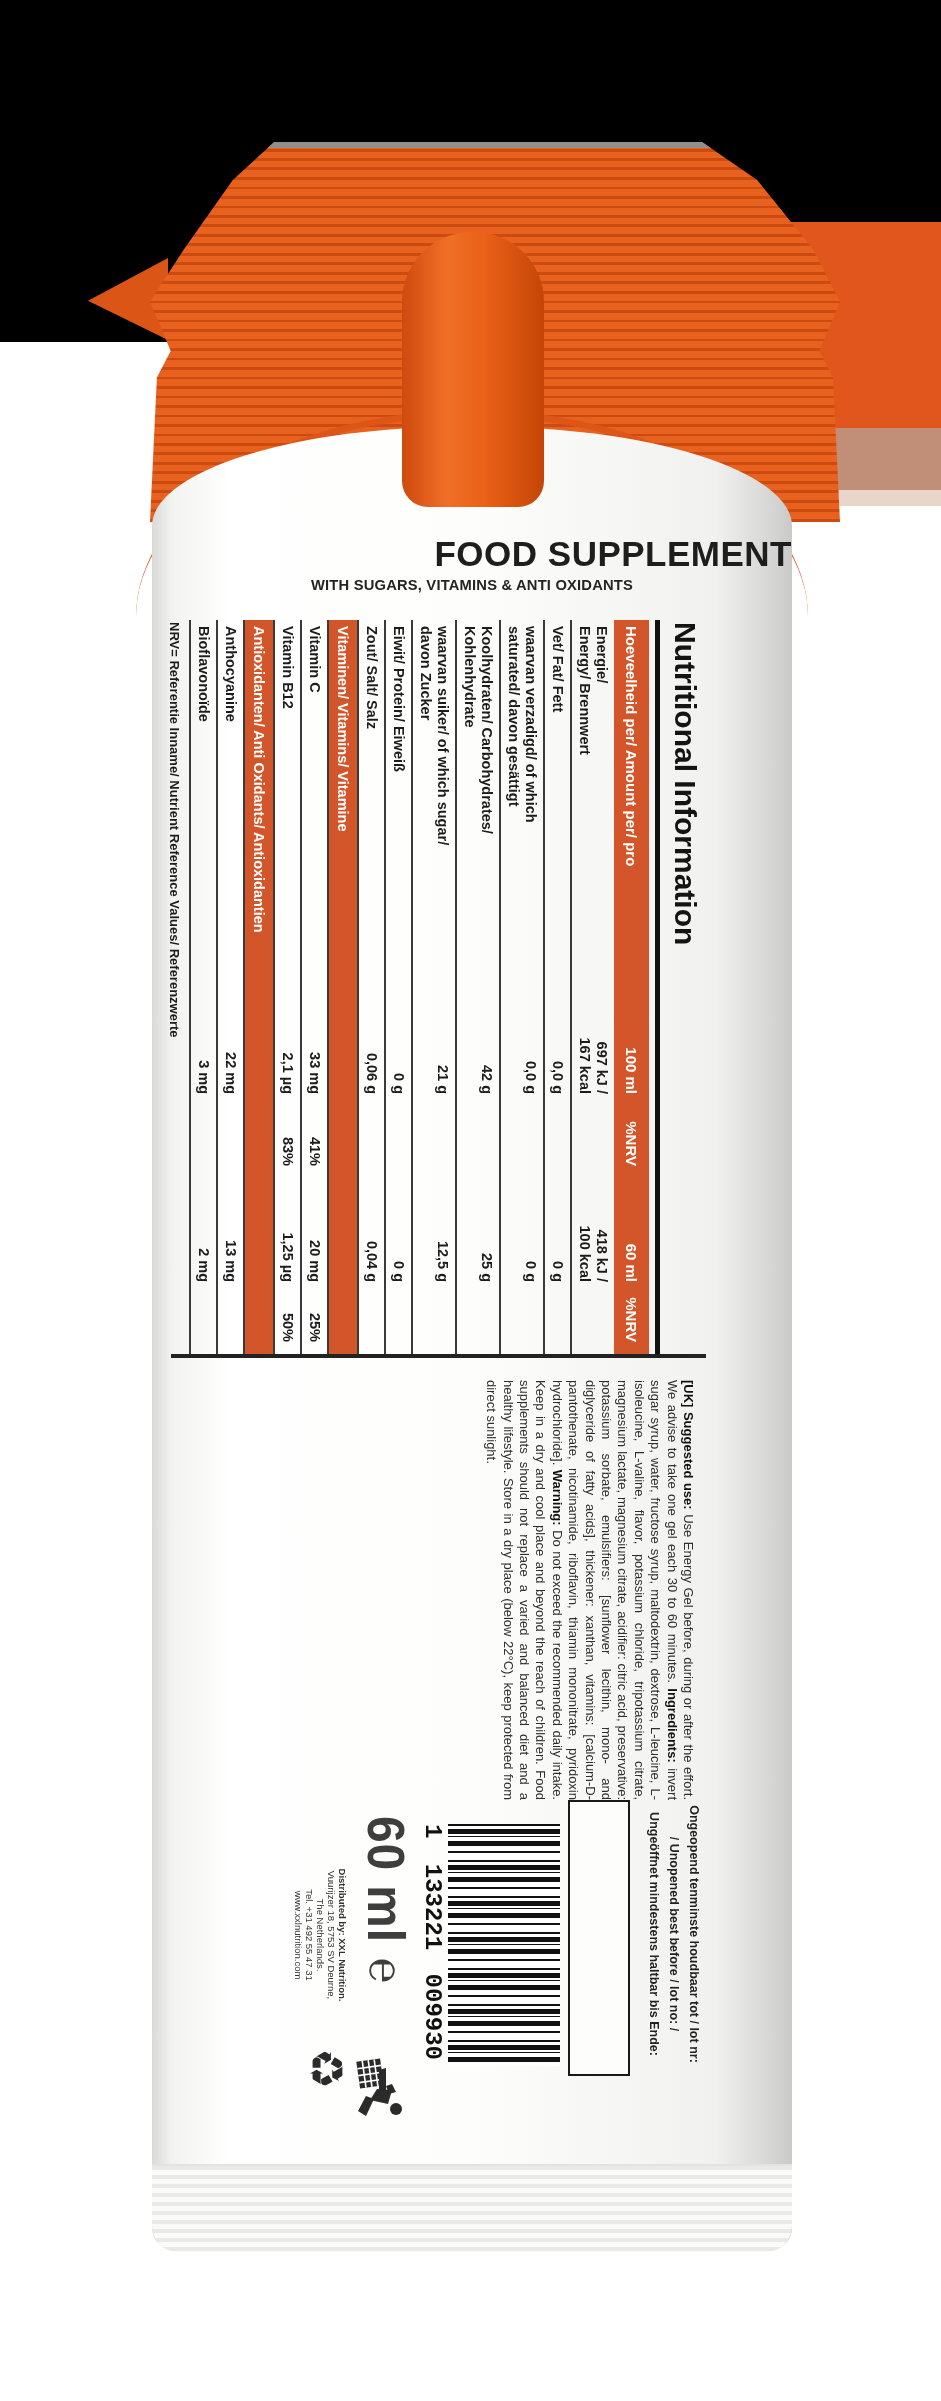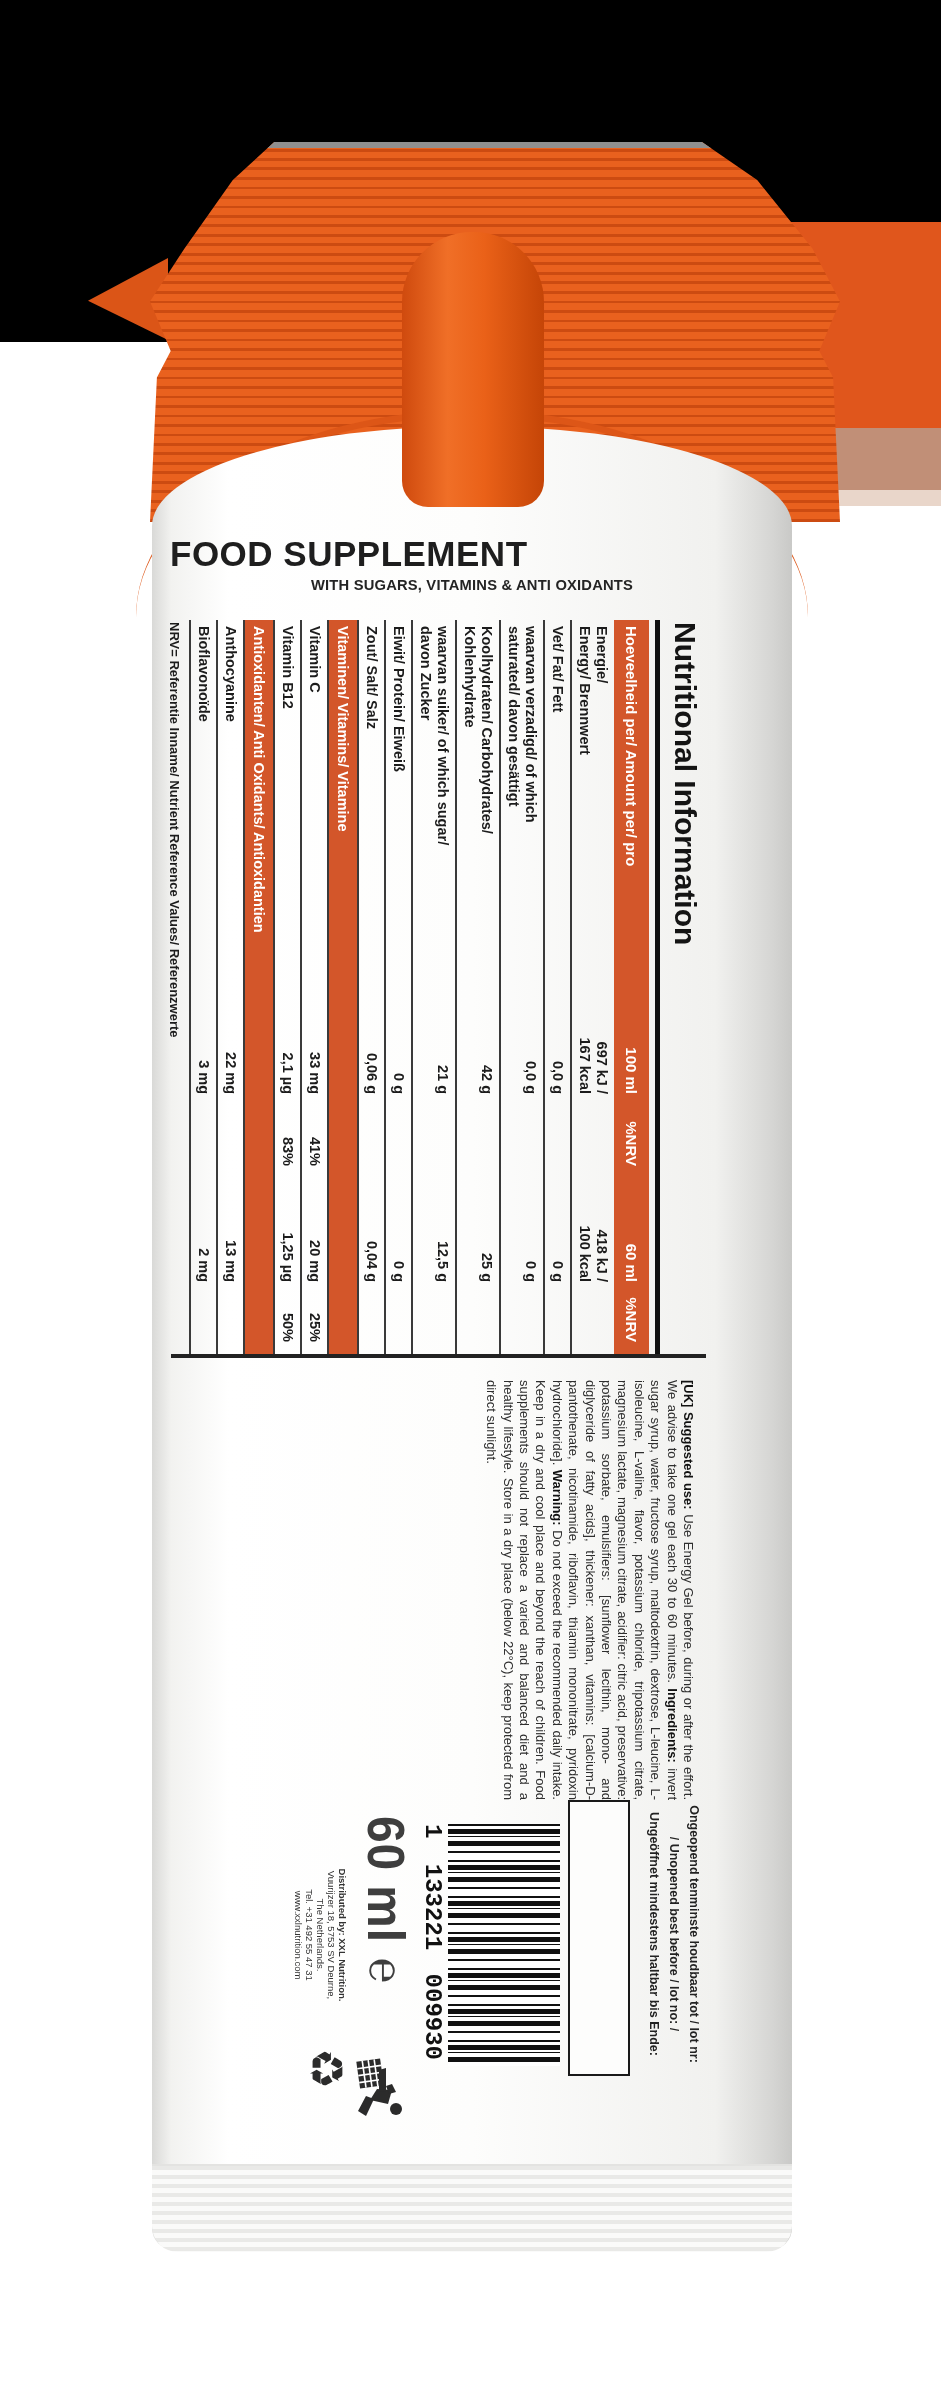--- a/index.html
+++ b/index.html
@@ -41,22 +41,22 @@
     position:absolute;left:152px;top:426px;width:640px;height:1824px;z-index:3;
     border-radius:320px 320px 22px 22px/100px 100px 22px 22px;
     background:linear-gradient(90deg,#d9d9d7 0,#f2f2f0 3%,#ffffff 12%,#fdfdfc 50%,#f1f1ef 88%,#d5d5d3 97%,#c9c9c7 100%);
   }
   .crimp{
     position:absolute;left:152px;top:2164px;width:640px;height:86px;z-index:5;
     background:repeating-linear-gradient(180deg,#e9e9e7 0 4px,#fafaf9 4px 9px);
     border-radius:0 0 26px 26px;border-top:2px solid #e3e3e1;
   }
   
-  .front-head{position:absolute;left:152px;top:534px;width:640px;text-align:left;z-index:6;
-    font-weight:800;font-size:35px;color:#1e1e1e;letter-spacing:.5px;margin-left:18px;}
+  .front-head{position:absolute;left:152px;top:534px;width:640px;text-align:right;z-index:6;
+    font-weight:800;font-size:35px;color:#1e1e1e;letter-spacing:.5px;}
   .front-sub{position:absolute;left:152px;top:576px;width:640px;text-align:center;z-index:6;
     font-weight:700;font-size:15.5px;color:#242424;letter-spacing:.2px;transform:scaleX(.95);}
 
   
   .label{
     position:absolute;left:706px;top:618px;width:1540px;height:535px;
     transform:rotate(90deg);transform-origin:0 0;z-index:7;color:#1c1c1c;
   }
   .label *{box-sizing:border-box;}
 

